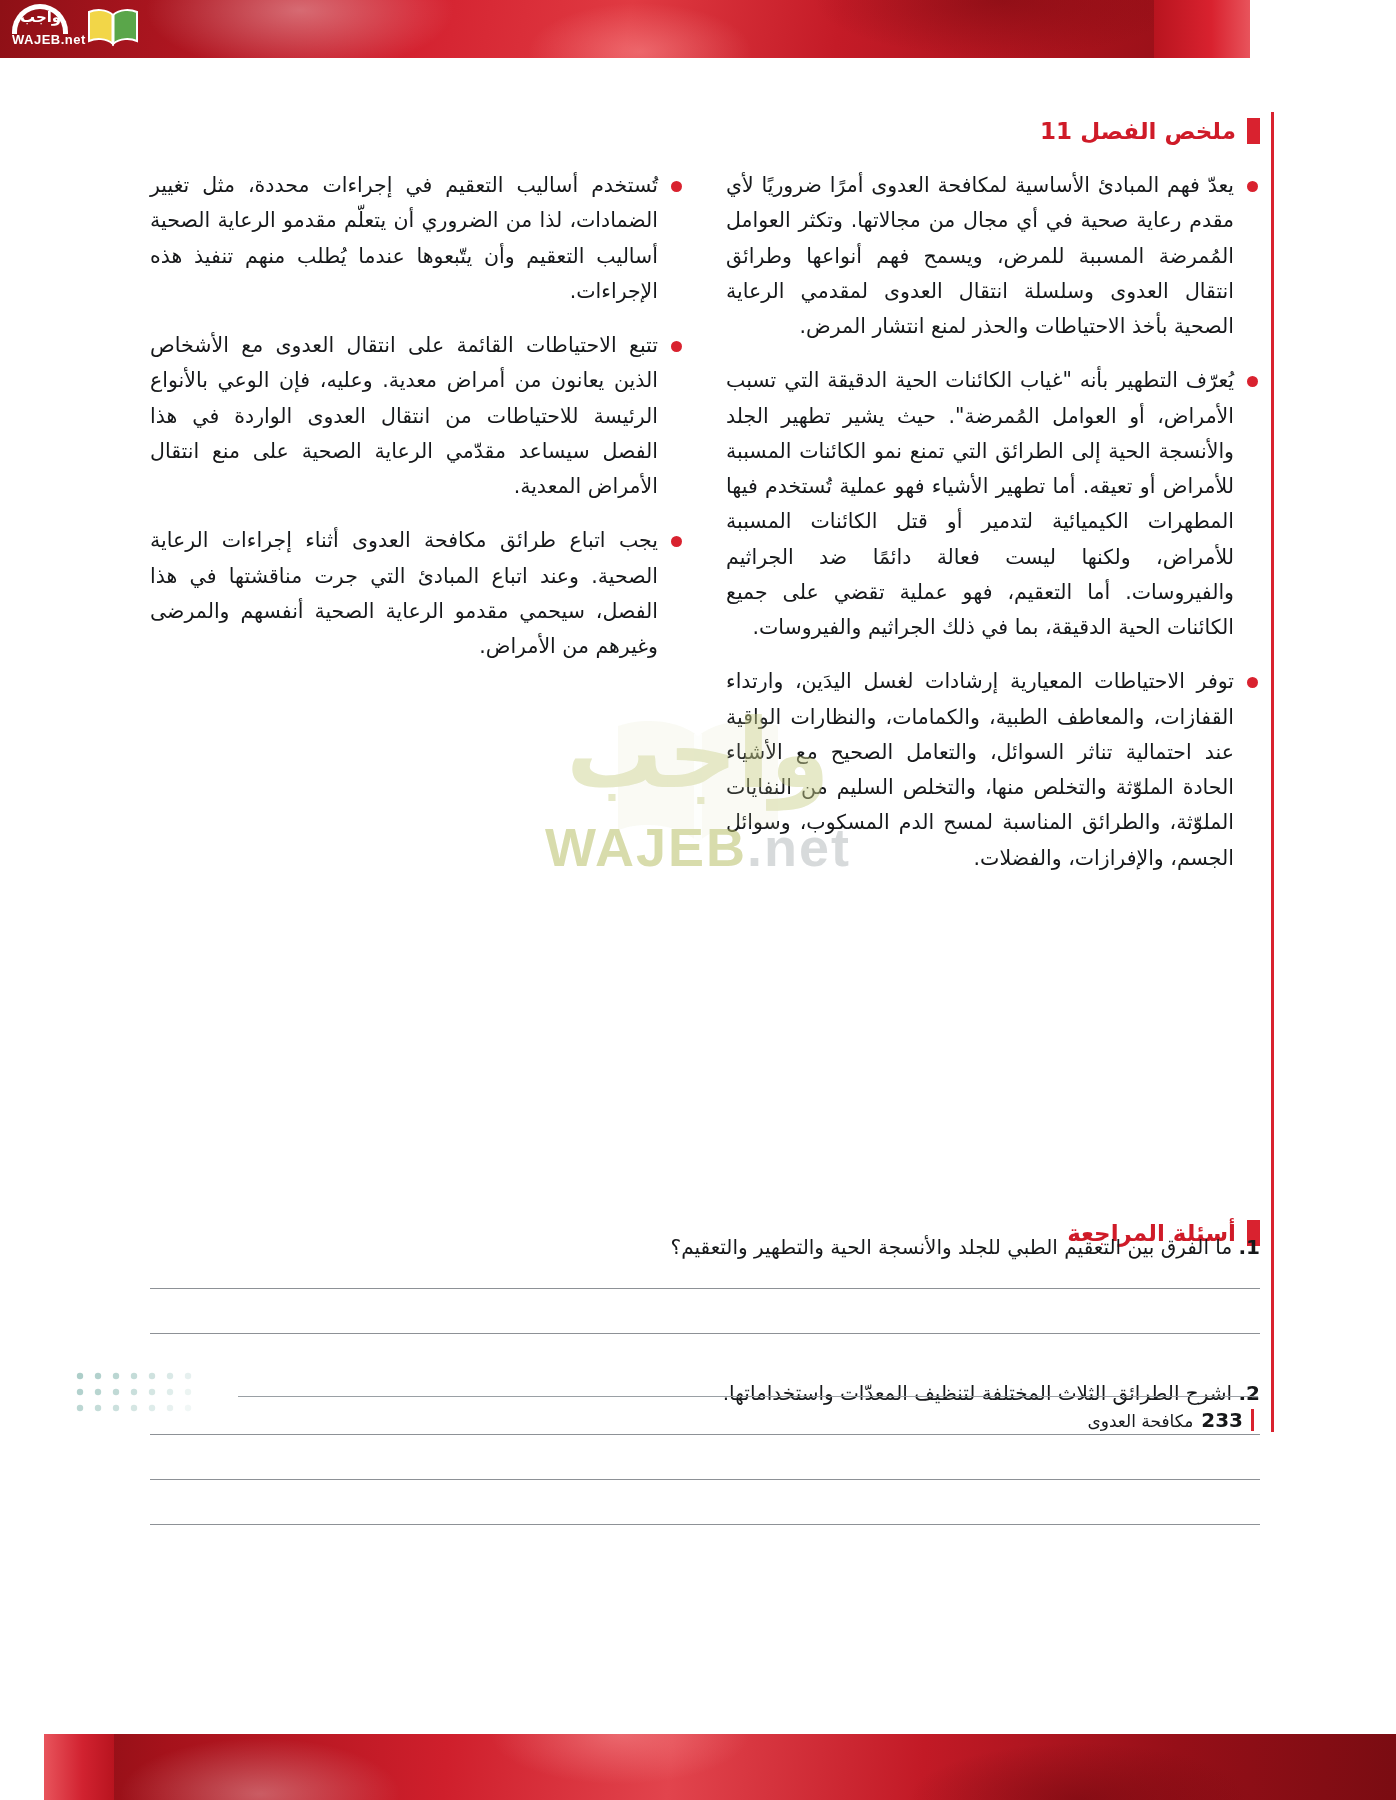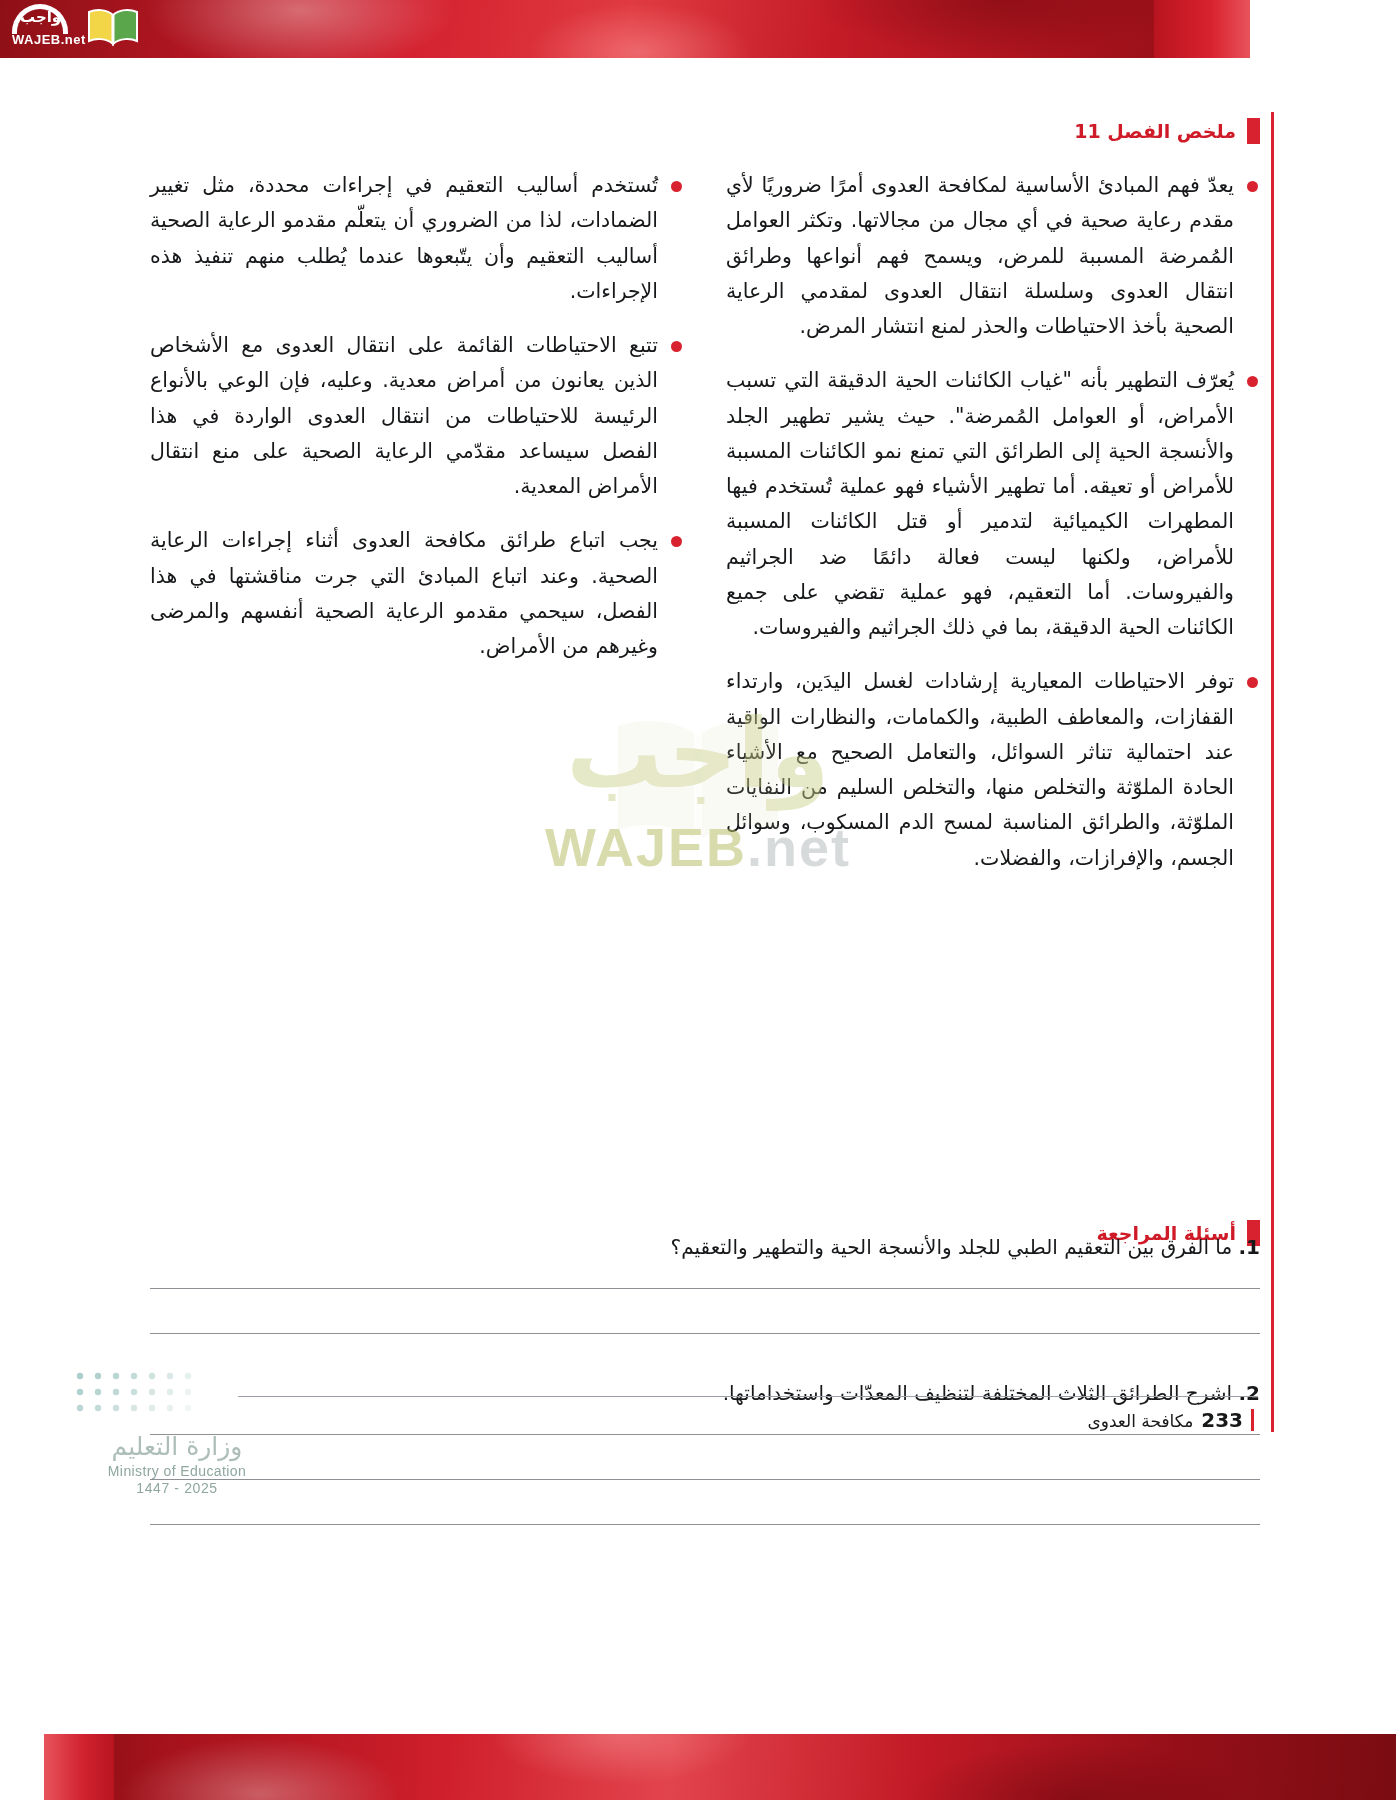--- a/index.html
+++ b/index.html
@@ -116,21 +116,21 @@
   }
   .section-head .marker {
     width: 13px;
     height: 26px;
     background: #d9222f;
     margin-left: 11px;
     flex: none;
   }
   .section-head .head-text {
     color: #cf1b28;
-    font-size: 19px;
+    font-size: 23px;
     font-weight: bold;
     font-family: "DejaVu Sans", "Liberation Sans", sans-serif;
     white-space: nowrap;
     line-height: 1;
     margin-left: 20px;
   }
   #chapter-summary-head { top: 118px; right: 136px; }
   #review-questions-head { top: 1220px; right: 136px; }
 
   
@@ -478,24 +478,19 @@
   </div>
 
   <div class="footer-rule"></div>
 
   <div class="footer-page">
     <span class="bar"></span>
     <span class="pnum">233</span>
     <span class="ptitle">مكافحة العدوى</span>
   </div>
 
-  <div class="moe">
-    <div class="moe-ar">وزارة التعليم</div>
-    <div class="moe-en">Ministry of Education</div>
-    <div class="moe-yr">2025 - 1447</div>
-  </div>
 
   <div class="bottom-banner">
     <div class="bottom-left-notch"></div>
     <div class="bottom-left-tail"></div>
   </div>
 
 </div>
 
 </body></html>

